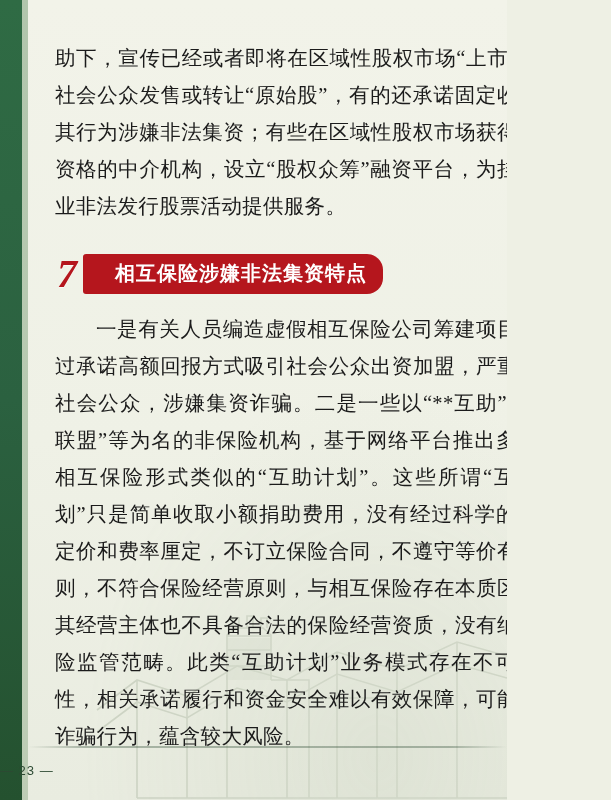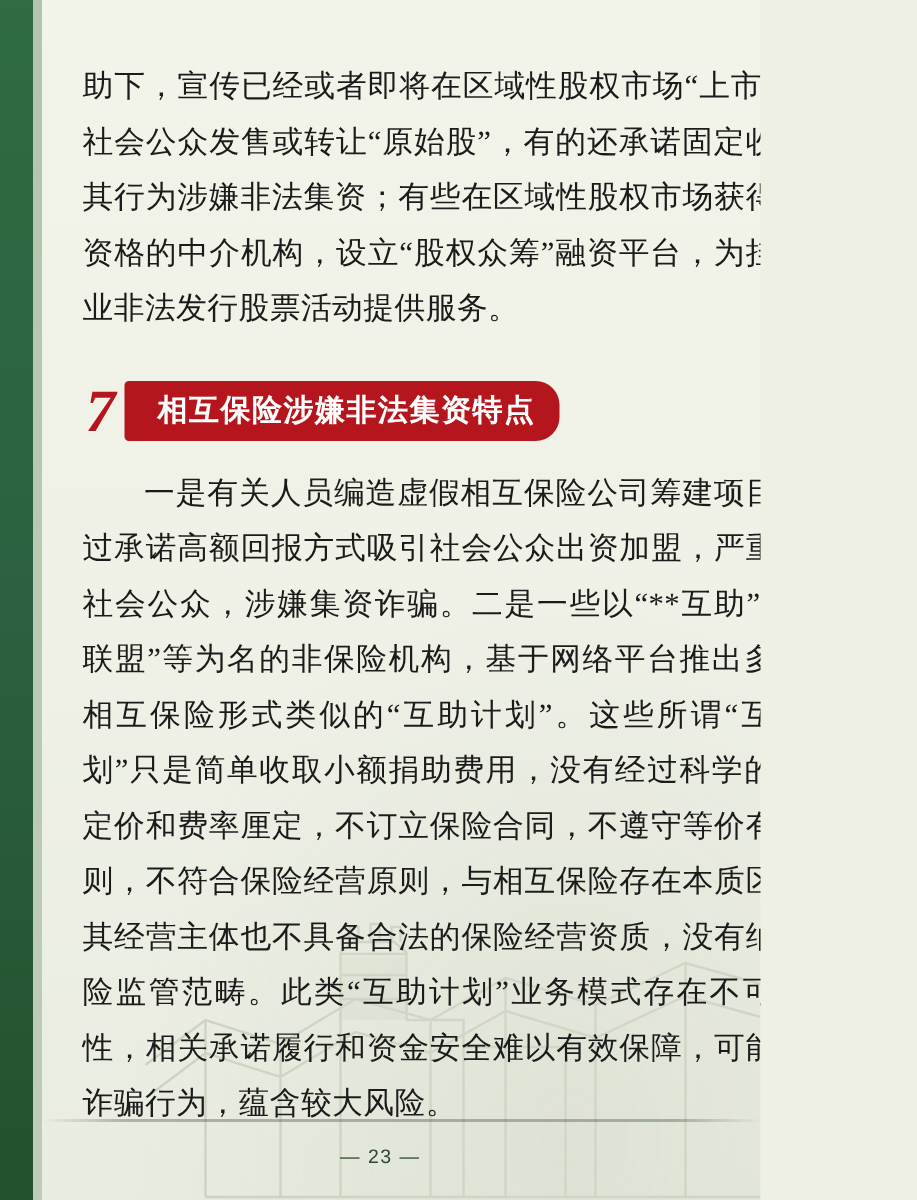--- a/index.html
+++ b/index.html
@@ -92,40 +92,39 @@
   }
   .sec-bar {
     position: relative;
     flex: 0 0 auto;
     background: #b5161d;
     color: #fff;
     font-family: Liberation Sans, sans-serif;
     font-weight: bold;
     font-size: 20px;
     letter-spacing: 1px;
-    padding: 6px 16px 7px 22px;
+    padding: 6px 16px 7px 32px;
     border-radius: 3px 16px 16px 3px;
     margin-left: -4px;
     white-space: nowrap;
   }
   .sec-bar::after {
     content: "";
     position: absolute;
     right: -7px;
     top: 50%;
     transform: translateY(-50%);
     width: 0;
     height: 0;
   }
   .footer {
     position: absolute;
     left: 0;
     right: 0;
     bottom: 22px;
-    text-align: center;
     font-family: "Liberation Sans", sans-serif;
     font-size: 13px;
     color: #2d4a33;
     letter-spacing: 1px;
   }
   .bottom-rule {
     position: absolute;
     left: 28px;
     right: 0;
     bottom: 52px;

